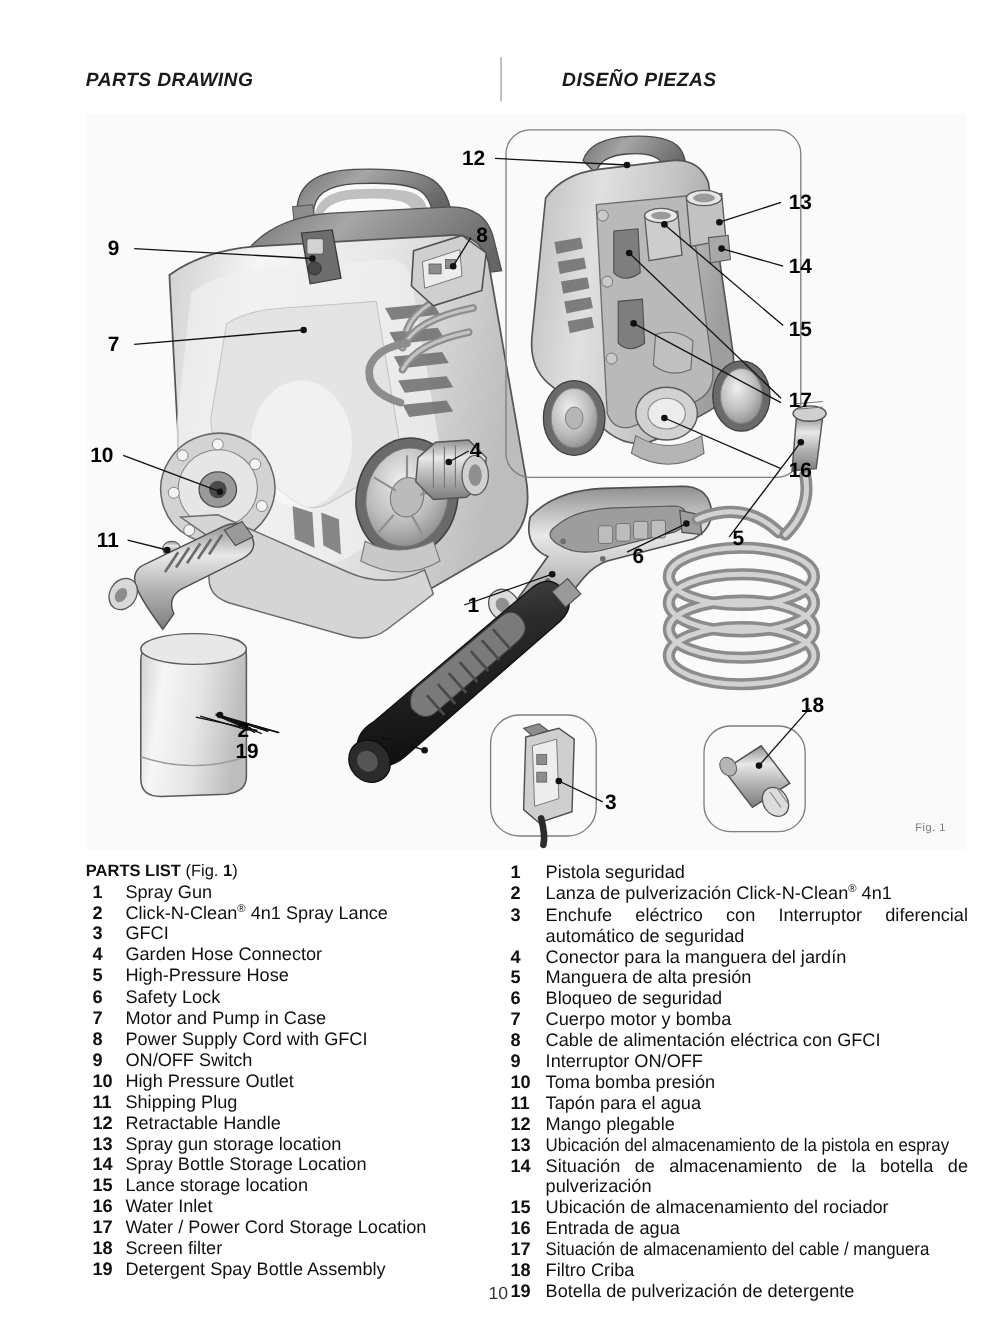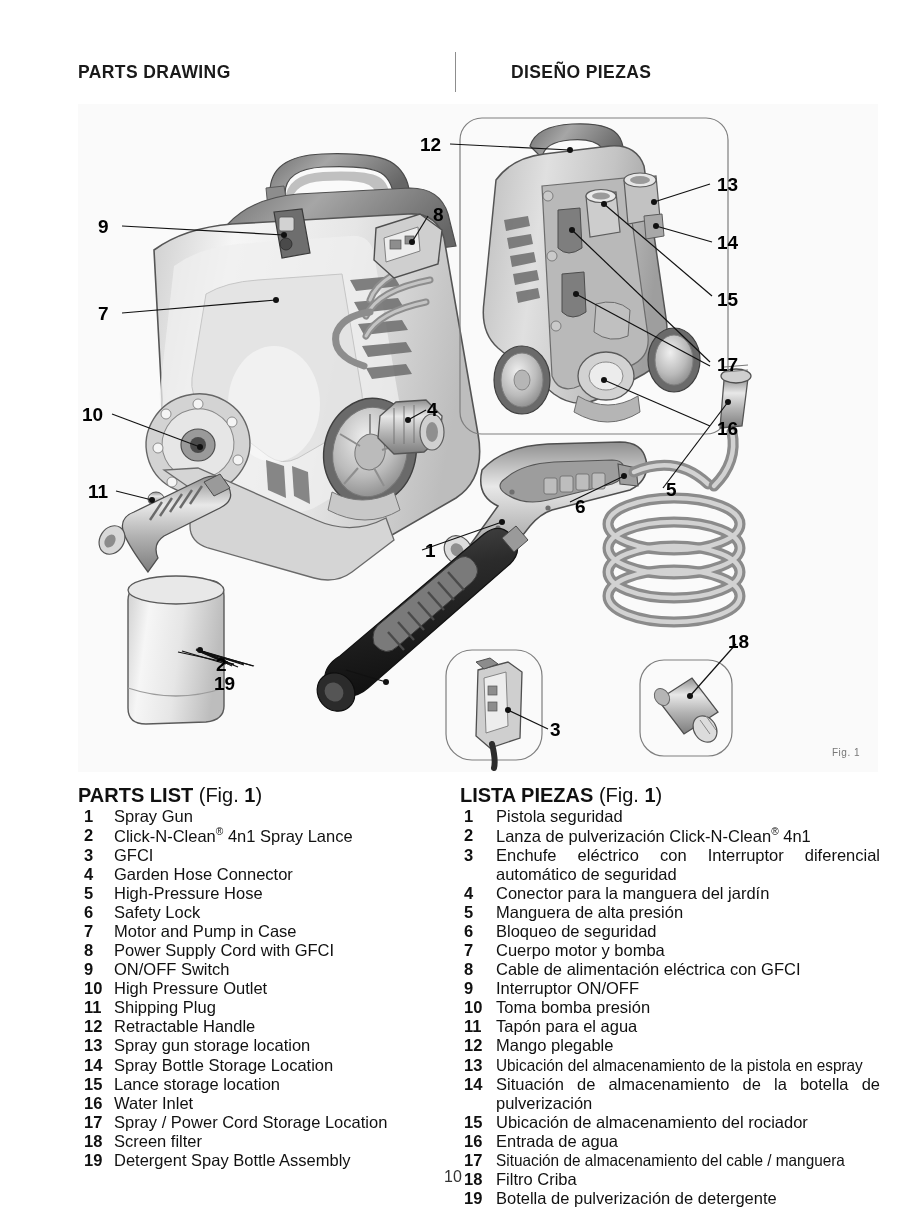--- a/index.html
+++ b/index.html
@@ -12,20 +12,21 @@
     overflow:hidden;
   }
 
   
   .headings{
     position:absolute; left:0; top:52px; width:906px; height:40px;
   }
   .heading{
     position:absolute;
     font-weight:bold;
+    font-style:italic;
     font-size:17.5px;
     letter-spacing:0.4px;
     color:#1a1a1a;
     white-space:nowrap;
   }
   .heading.en{ left:78px; top:10px; }
   .heading.es{ left:470px; top:10px;margin-left:41px; }
   .head-divider{
     position:absolute; left:455px; top:0px; width:1px; height:40px;
     background:#8d8d8d;
@@ -53,21 +54,21 @@
 
   
   .lists{
     position:absolute; left:0; top:784px; width:906px;
   }
   .col{ position:absolute; top:0; }
   .col.en{ left:78px; width:370px; }
   .col.es{ left:460px; width:420px; }
 
   .list-title{
-    font-size:20px; margin:0 0 1px 0; line-height:1.12;
+    font-size:15px; margin:0 0 1px 0; line-height:1.12;
     white-space:nowrap;
   }
   .list-title b{ font-weight:bold; }
   .list-title span{ font-weight:normal; }
   .list-title i{ font-weight:bold; font-style:normal; }
 
   ol.parts{
     list-style:none; margin:0; padding:0;
   }
   ol.parts li{
@@ -584,37 +585,34 @@
         <li>
           <span class="num">15</span>
           <span class="txt">Lance storage location</span>
         </li>
         <li>
           <span class="num">16</span>
           <span class="txt">Water Inlet</span>
         </li>
         <li>
           <span class="num">17</span>
-          <span class="txt">Spray / Power Cord Storage Location</span>
+          <span class="txt">Water / Power Cord Storage Location</span>
         </li>
         <li>
           <span class="num">18</span>
           <span class="txt">Screen filter</span>
         </li>
         <li>
           <span class="num">19</span>
           <span class="txt">Detergent Spay Bottle Assembly</span>
         </li>
       </ol>
   </div>
 
   <div class="col es">
-    <div class="list-title">
-      <b>LISTA PIEZAS</b><span> (Fig. </span><i>1</i><span>)</span>
-    </div>
     <ol class="parts" id="list-es">
         <li>
           <span class="num">1</span>
           <span class="txt">Pistola seguridad</span>
         </li>
         <li>
           <span class="num">2</span>
           <span class="txt">Lanza de pulverización Click-N-Clean<sup>®</sup> 4n1</span>
         </li>
         <li>

